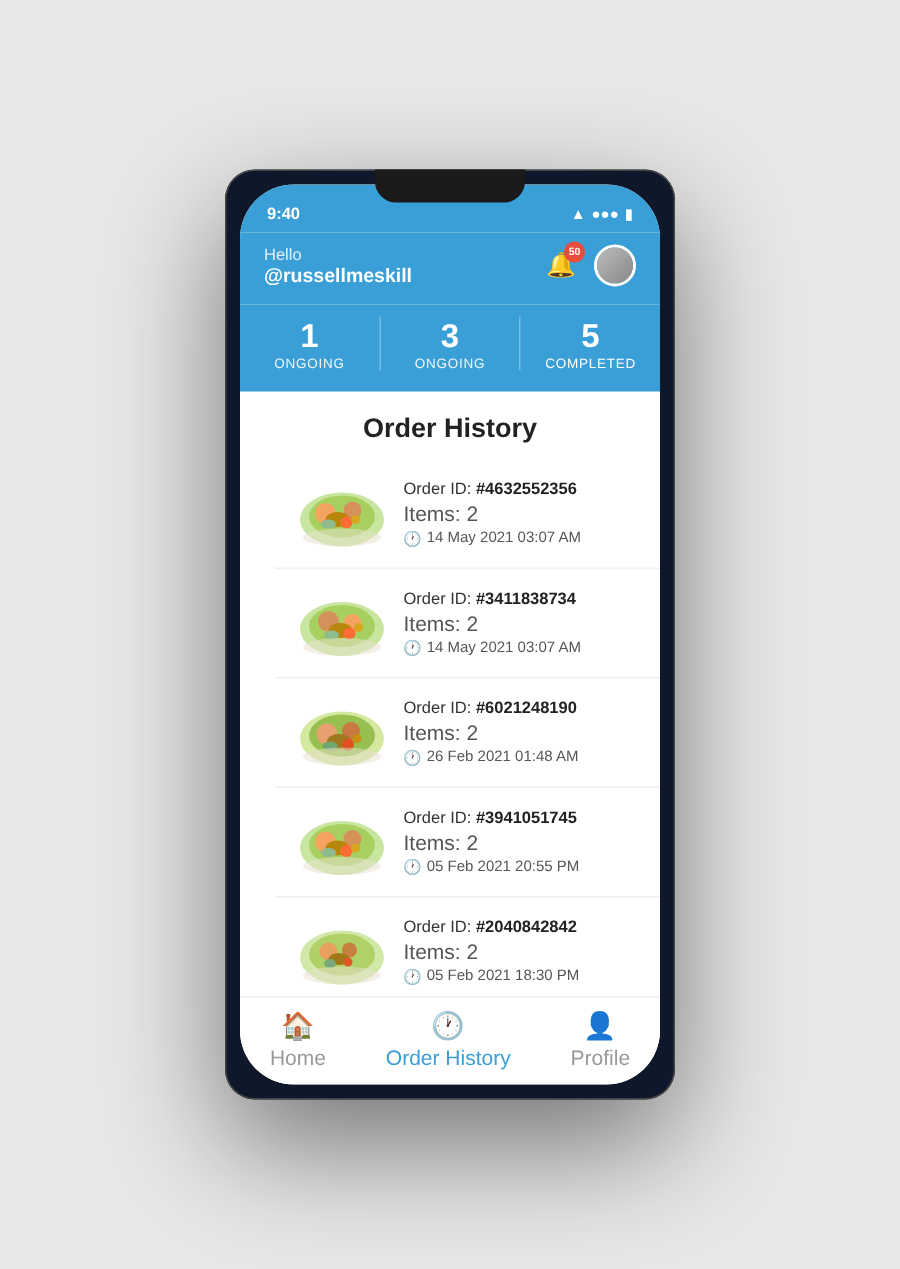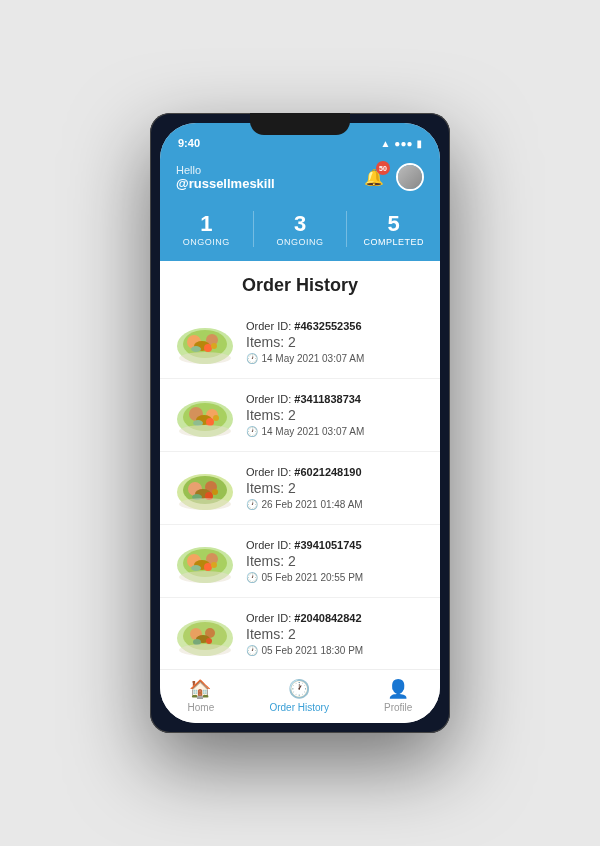--- a/index.html
+++ b/index.html
@@ -175,20 +175,21 @@
     }
 
     
     .order-list {}
     .order-item {
       display: flex;
       align-items: center;
       padding: 10px 14px;
       border-bottom: 1px solid #f0f0f0;
       gap: 10px;
+      margin-left: 23px;
     }
     .order-image {
       width: 62px;
       height: 52px;
       border-radius: 8px;
       flex-shrink: 0;
       overflow: hidden;
     }
 
     .order-details {}
@@ -235,21 +236,21 @@
       cursor: pointer;
     }
     .nav-item .nav-icon {
       font-size: 18px;
       color: #999;
     }
     .nav-item.active .nav-icon {
       color: #3a9fd6;
     }
     .nav-label {
-      font-size: 10px;
+      font-size: 14px;
       color: #999;
     }
     .nav-item.active .nav-label {
       color: #3a9fd6;
     }
 
     
     .salad-svg {
       width: 62px;
       height: 52px;

